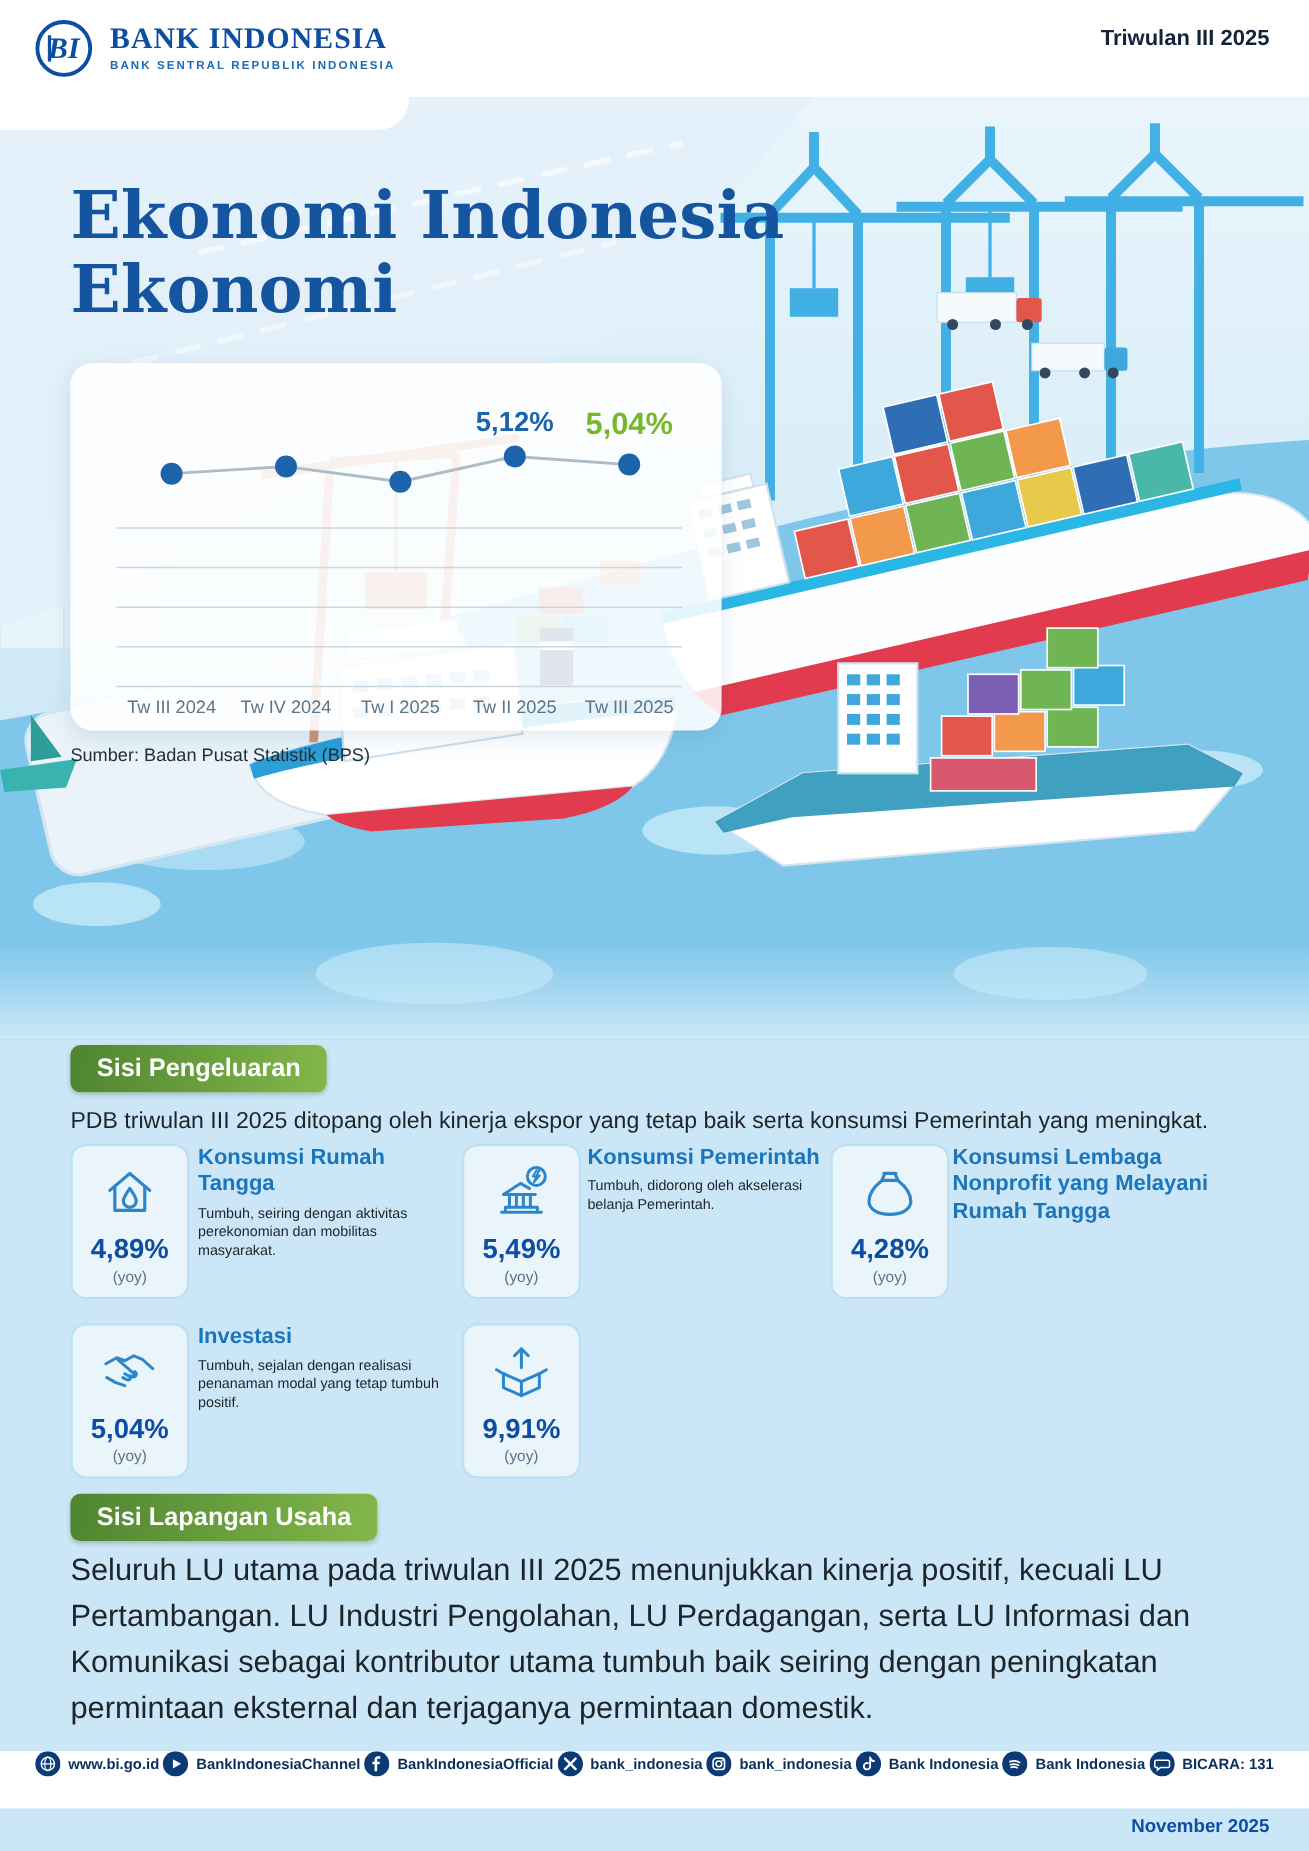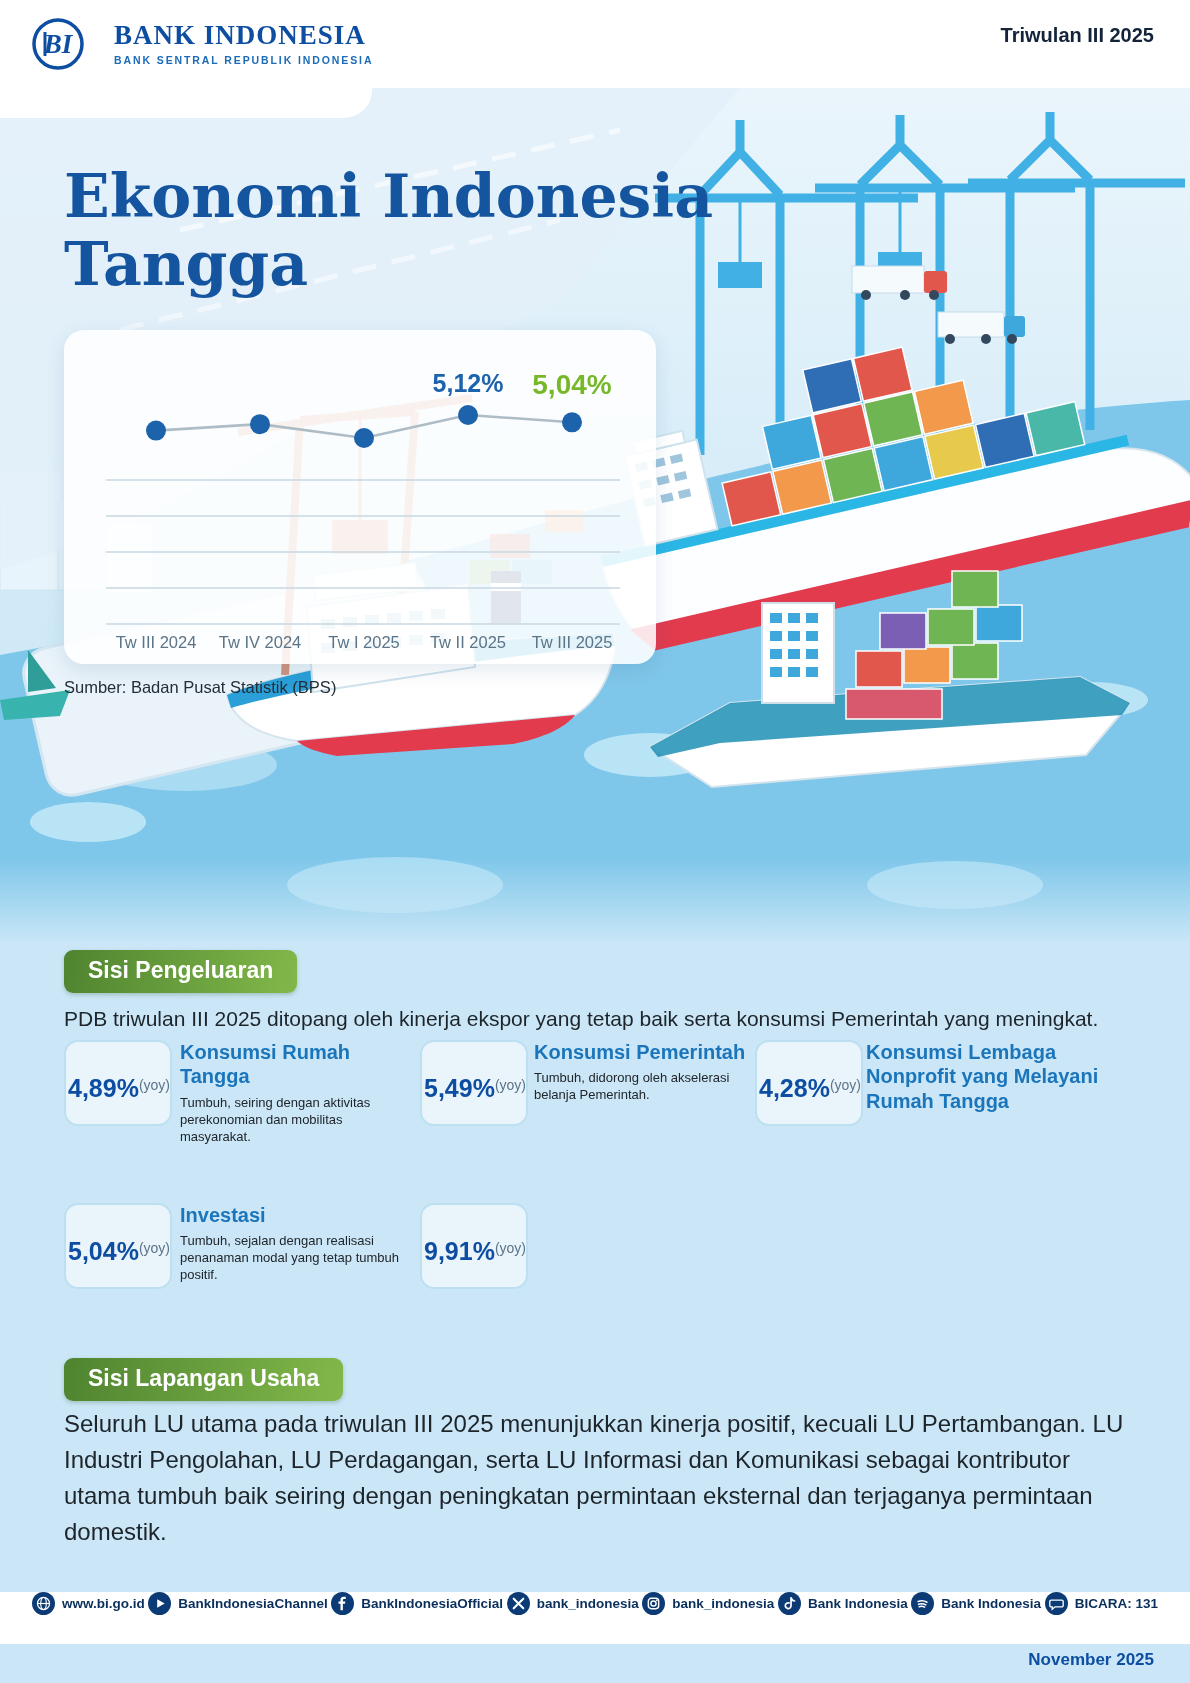--- a/index.html
+++ b/index.html
@@ -3,46 +3,46 @@
 <meta charset="utf-8">
 <style>
   *{margin:0;padding:0;box-sizing:border-box}
   html,body{width:1190px;height:1683px}
   body{position:relative;font-family:"Liberation Sans",sans-serif;background:#cbe7f7;overflow:hidden}
   .page{position:absolute;inset:0;width:1190px;height:1683px;overflow:hidden;background:#cbe7f7}
 
   
   .header{position:absolute;top:0;left:0;width:1190px;height:88px;background:#fff;z-index:6}
   .header-tab{position:absolute;top:88px;left:0;width:372px;height:30px;background:#fff;border-bottom-right-radius:28px;z-index:6}
-  .logo-wrap{position:absolute;top:16px;left:30px;display:flex;align-items:center;gap:28px;z-index:7}
+  .logo-wrap{position:absolute;top:16px;left:30px;display:flex;align-items:center;gap:14px;z-index:7}
   .bank-name{font-family:"Liberation Serif",serif;font-size:27px;font-weight:bold;color:#0d4da2;letter-spacing:1px;line-height:1}
   .bank-sub{font-size:10.5px;font-weight:bold;color:#1b6bb8;letter-spacing:1.9px;margin-top:5px}
   .period{position:absolute;top:24px;right:36px;font-size:20px;font-weight:bold;color:#13233a;z-index:7}
 
   
   .illu{position:absolute;top:0;left:0;width:1190px;height:945px;z-index:1}
 
   
   .hero-title{position:absolute;left:64px;top:162px;font-family:"DejaVu Serif","Liberation Serif",serif;font-weight:bold;color:#15559f;font-size:60px;line-height:1.14;z-index:4}
   .chart-panel{position:absolute;left:64px;top:330px;width:592px;height:334px;background:rgba(255,255,255,.87);border-radius:20px;z-index:4;box-shadow:0 6px 20px rgba(30,80,130,.12)}
   .chart-panel svg{width:100%;height:100%}
   .chart-panel svg text{font-family:"Liberation Sans",sans-serif}
   .source{position:absolute;left:64px;top:678px;font-size:16.5px;color:#222e38;z-index:4}
 
   
   .badge{position:absolute;color:#fff;font-weight:bold;font-size:23px;padding:7px 24px 9px;border-radius:9px;
          background:linear-gradient(100deg,#4f8430,#82b84a);z-index:4;box-shadow:0 2px 4px rgba(40,80,30,.25)}
   .badge-1{left:64px;top:950px}
   .badge-2{left:64px;top:1358px}
   .intro{position:absolute;left:64px;top:1004px;width:1074px;font-size:21px;color:#1d242a;line-height:1.42;z-index:4}
-  .business-text{position:absolute;left:64px;top:1406px;width:1068px;font-size:24px;color:#1d242a;line-height:1.5;z-index:4}
+  .business-text{position:absolute;left:64px;top:1406px;width:1068px;font-size:28px;color:#1d242a;line-height:1.5;z-index:4}
 
   
   .card{position:absolute;width:108px;background:#e9f4fb;border:2px solid #bcdff2;border-radius:14px;
-        display:flex;flex-direction:row;align-items:center;padding:13px 2px 11px;z-index:4}
+        display:flex;flex-direction:column;align-items:center;padding:13px 2px 11px;z-index:4}
   .card .val{font-size:25px;font-weight:bold;color:#0d4da2;margin-top:9px}
   .card .unit{font-size:14px;color:#5b7487;margin-top:1px}
   .card svg{display:block}
   .cardtext{position:absolute;z-index:4}
   .cardtext h3{font-size:20px;font-weight:bold;color:#1b75bb;margin-bottom:6px;line-height:1.22}
   .cardtext p{font-size:13px;color:#20262b;line-height:1.3}
   .c1{left:64px;top:1040px}.t1{left:180px;top:1040px;width:235px}
   .c2{left:420px;top:1040px}.t2{left:534px;top:1040px;width:218px}
   .c3{left:755px;top:1040px}.t3{left:866px;top:1040px;width:250px}
   .c4{left:64px;top:1203px}.t4{left:180px;top:1203px;width:242px}
@@ -245,21 +245,21 @@
     </svg>
     <div>
       <div class="bank-name">BANK INDONESIA</div>
       <div class="bank-sub">BANK SENTRAL REPUBLIK INDONESIA</div>
     </div>
   </div>
   <div class="period">Triwulan III 2025</div>
 
   <div class="hero-title">
     <div>Ekonomi Indonesia</div>
-    <div>Tangga</div>
+    <div>Ekonomi</div>
   </div>
 
   <div class="chart-panel">
     <svg viewBox="0 0 592 334">
         <line x1="42" y1="150" x2="556" y2="150" stroke="#c9d7e0" stroke-width="1.4"></line>
         <line x1="42" y1="186" x2="556" y2="186" stroke="#c9d7e0" stroke-width="1.4"></line>
         <line x1="42" y1="222" x2="556" y2="222" stroke="#c9d7e0" stroke-width="1.4"></line>
         <line x1="42" y1="258" x2="556" y2="258" stroke="#c9d7e0" stroke-width="1.4"></line>
         <line x1="42" y1="294" x2="556" y2="294" stroke="#c9d7e0" stroke-width="1.4"></line>
         <polyline fill="none" stroke="#aebcc6" stroke-width="2.6" points="92,100.59999999999998 196,94.16000000000004 300,107.95999999999998 404,84.96 508,92.32"></polyline>

